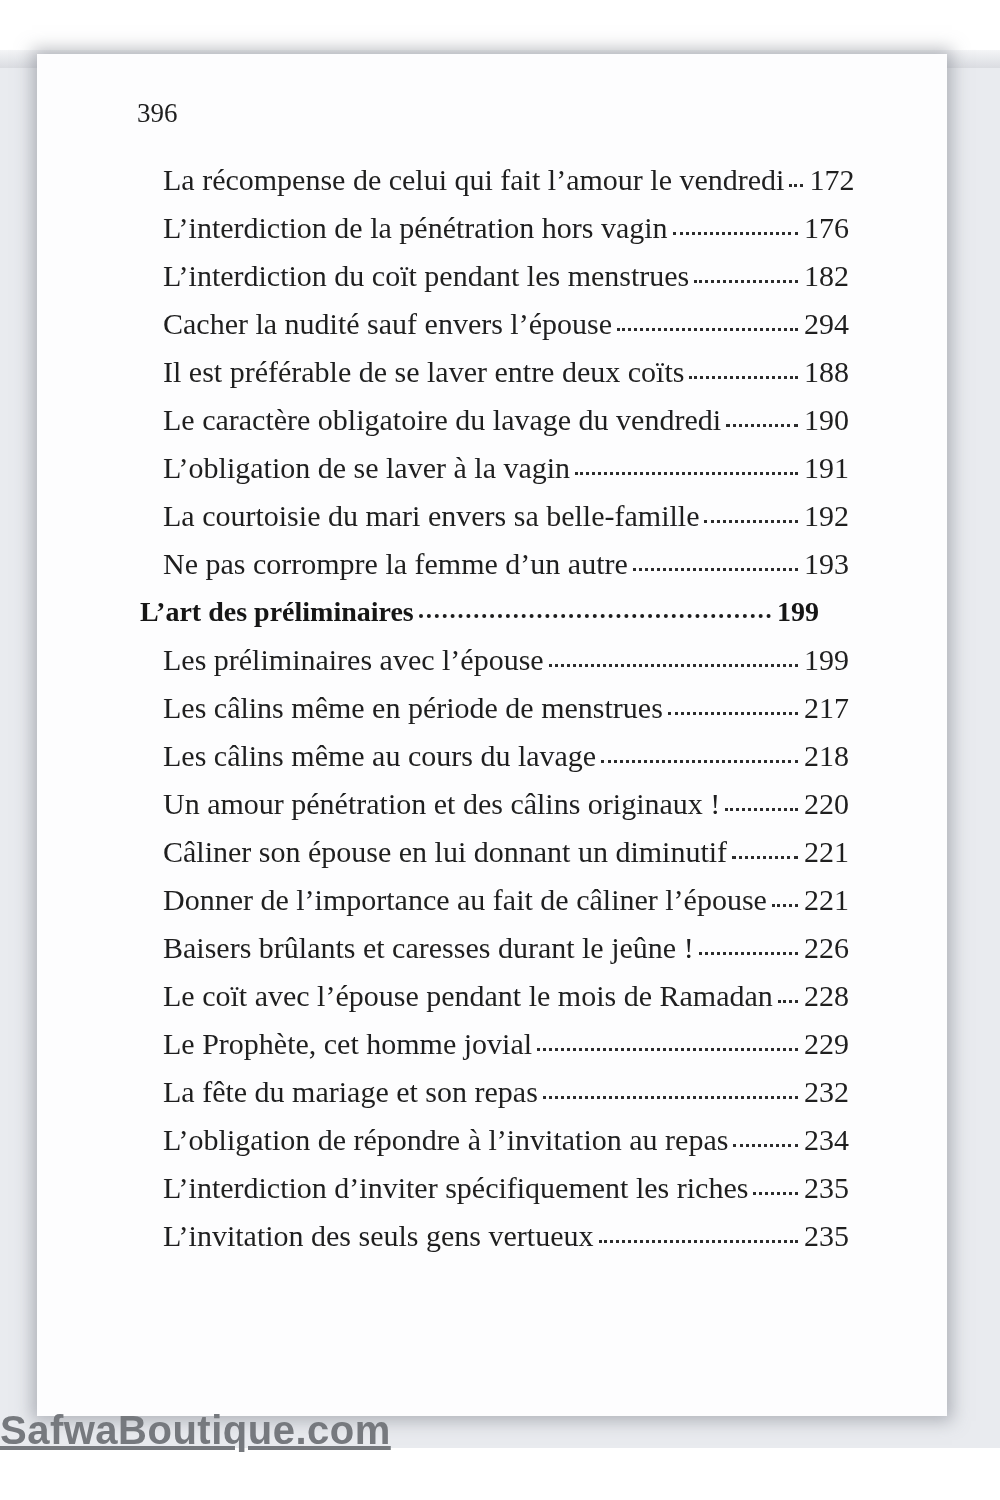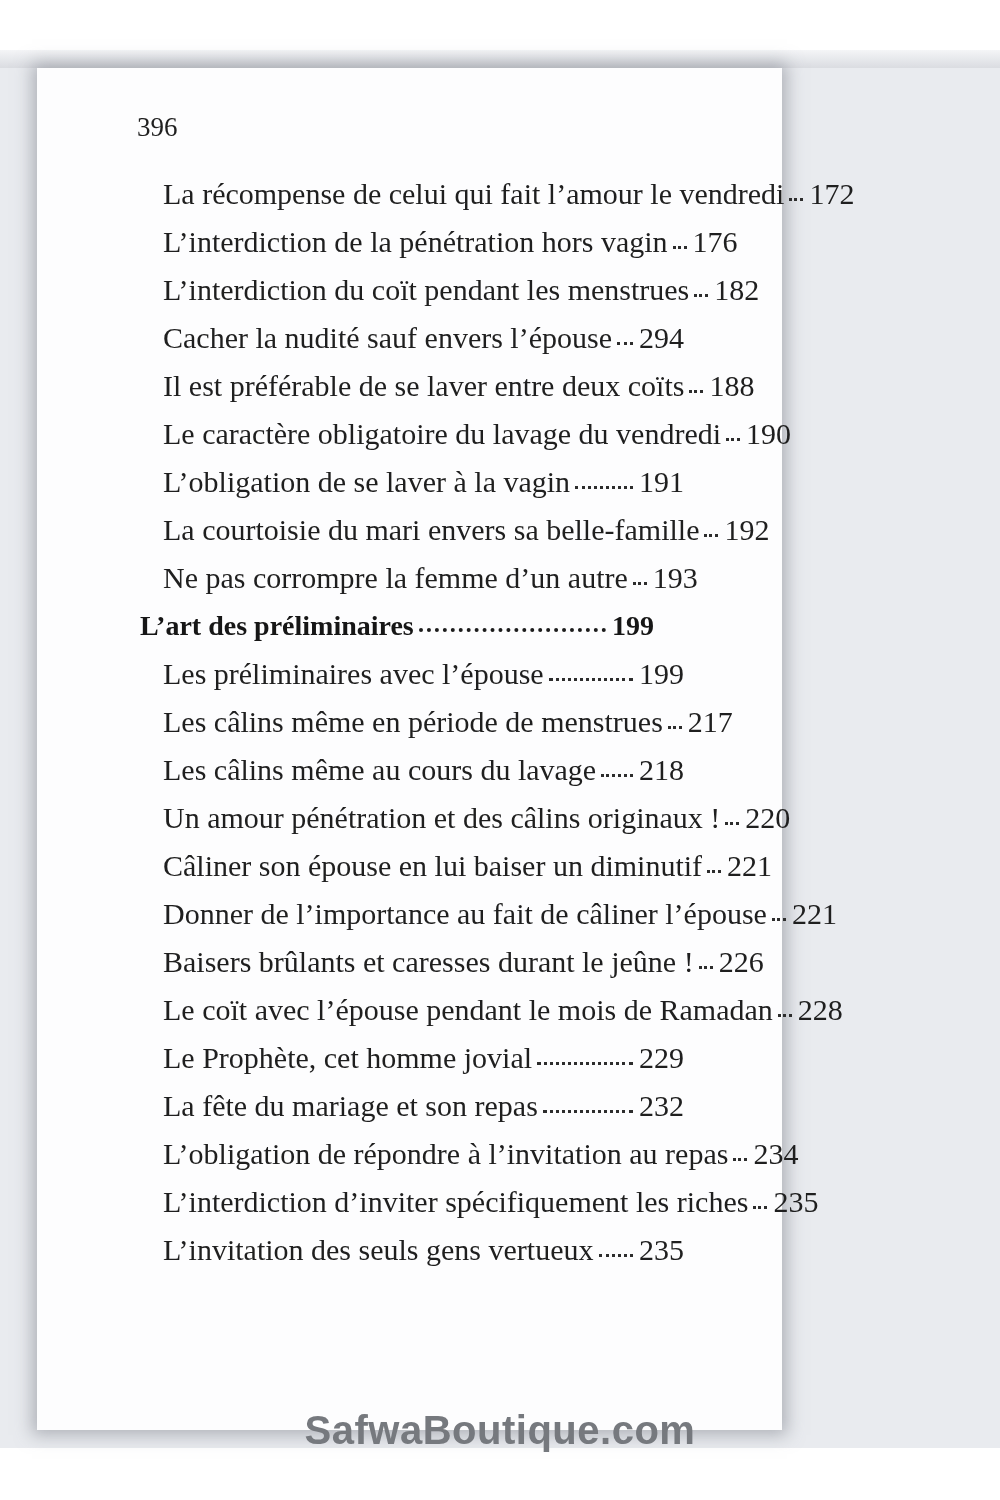--- a/index.html
+++ b/index.html
@@ -28,22 +28,22 @@
     position: absolute;
     top: 0; left: 0; right: 0;
     height: 18px;
     background: linear-gradient(to bottom, #f4f5f7, #dadce1);
   }
 
   
   .page {
     position: absolute;
     left: 37px;
-    top: 18px;               
-    width: 745px;
+    top: 4px;               
+    width: 910px;
     height: 1362px;
     background: #fdfdfe;
     box-shadow: 0 0 16px 5px rgba(118, 122, 132, 0.50);
   }
 
   .page-number {
     position: absolute;
     top: 44px;
     left: 100px;
     font-size: 27px;
@@ -90,27 +90,28 @@
   }
 
   .toc-page { white-space: nowrap; }
 
   
   .watermark {
     position: absolute;
     left: 0;
     top: 1408px;
     width: 1000px;
-    text-align: center;
+    text-align: left;
     font-family: "Liberation Sans", "DejaVu Sans", sans-serif;
     font-weight: bold;
     font-size: 40px;
     letter-spacing: 0.5px;
     color: rgba(118, 121, 126, 0.92);
     z-index: 5;
+    text-decoration: underline;
   }
 </style>
 </head>
 <body>
 
 <div class="canvas">
   <div class="backdrop">
     <section class="page">
       <div class="page-number">396</div>
       <div class="toc">
@@ -192,21 +193,21 @@
     <span class="toc-page">218</span>
   </div>
 
   <div class="toc-row">
     <span class="toc-title">Un amour pénétration et des câlins originaux !</span>
     <span class="toc-dots"></span>
     <span class="toc-page">220</span>
   </div>
 
   <div class="toc-row">
-    <span class="toc-title">Câliner son épouse en lui baiser un diminutif</span>
+    <span class="toc-title">Câliner son épouse en lui donnant un diminutif</span>
     <span class="toc-dots"></span>
     <span class="toc-page">221</span>
   </div>
 
   <div class="toc-row">
     <span class="toc-title">Donner de l’importance au fait de câliner l’épouse</span>
     <span class="toc-dots"></span>
     <span class="toc-page">221</span>
   </div>
 

